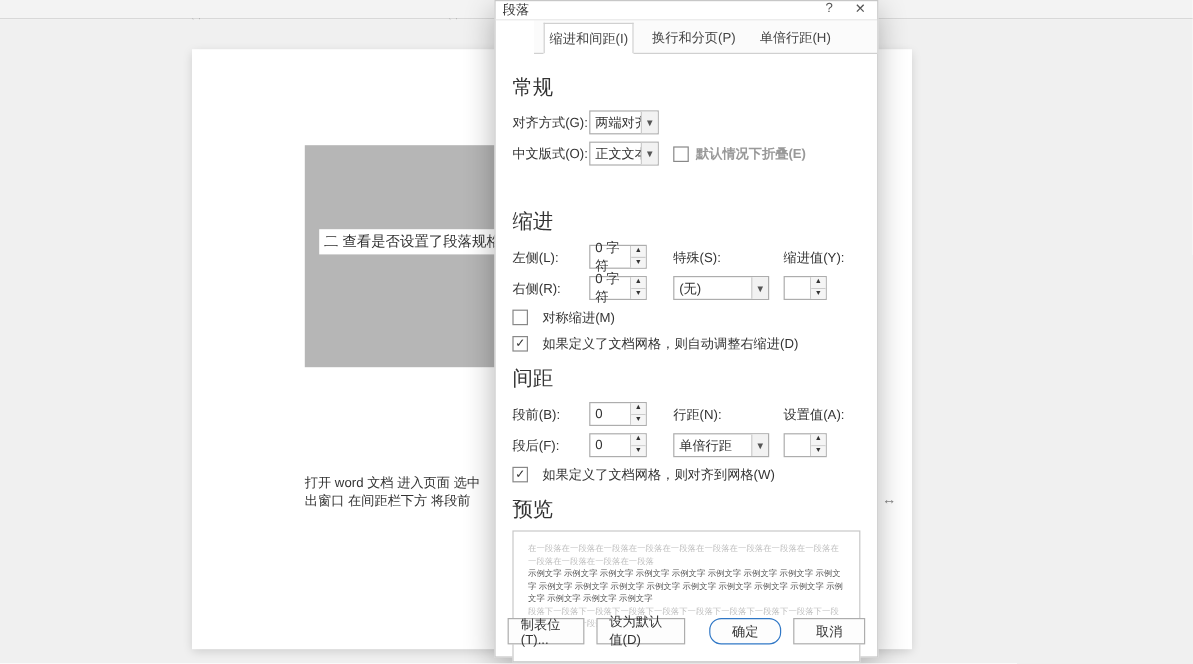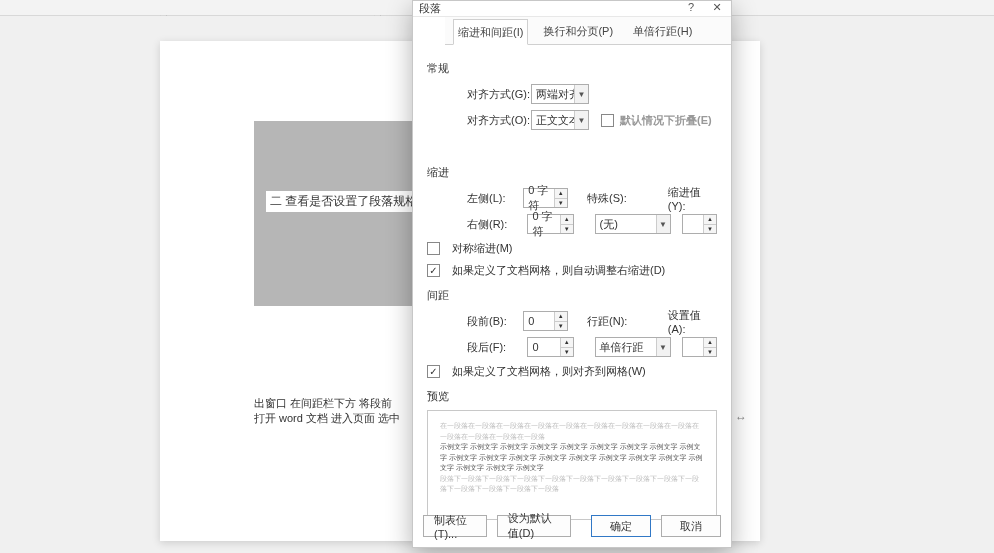--- a/index.html
+++ b/index.html
@@ -17,38 +17,38 @@
     .resize-mark { position: absolute; left: 735px; top: 393px; width: 12px; height: 12px; font-size: 12px; color: #888; }
     
     .dialog { position: absolute; left: 412px; top: 0; width: 320px; height: 548px; background: #fff; border: 1px solid #c7c7c7; box-shadow: 0 8px 24px rgba(0,0,0,.3); }
     .dlg-title { height: 16px; border-bottom: 1px solid #e8e8e8; display: flex; align-items: center; padding: 0 6px; font-size: 11px; position: relative; }
     .dlg-title .helpbtn { position: absolute; right: 30px; top: 0; width: 20px; text-align: center; color: #555; }
     .dlg-title .closebtn { position: absolute; right: 4px; top: 0; width: 20px; text-align: center; color: #555; }
     .tabbar { height: 28px; border-bottom: 1px solid #d0d0d0; display: flex; align-items: center; padding: 0 8px; font-size: 11px; gap: 10px; background: #fbfbfb; margin-left: 32px; }
     .tab { padding: 5px 4px 4px 4px; color: #444; border: 1px solid transparent; }
     .tab.active { border: 1px solid #d0d0d0; border-bottom: 1px solid #fff; background: #fff; position: relative; top: 1px; }
     .dlg-body { padding: 8px 14px 6px 14px; font-size: 11px; color: #333; }
-    .section-title { margin: 8px 0 6px 0; font-size: 11px; color: #333; }
-    .row { display: flex; align-items: center; height: 24px; margin-bottom: 2px; margin-left: 40px; }
+    .section-title { margin: 8px 0 6px 0; font-size: 17px; color: #333; }
+    .row { display: flex; align-items: center; height: 24px; margin-bottom: 2px; }
     .lbl { width: 64px; }
     .combo, .numinput, .txtinput { height: 20px; border: 1px solid #adadad; background: #fff; font-size: 11px; padding: 0 4px; display: inline-flex; align-items: center; position: relative; }
     .combo { width: 58px; }
     .combo.wide { width: 80px; }
     .combo .dd { position: absolute; right: 0; top: 0; width: 14px; height: 100%; border-left: 1px solid #ccc; display:flex; align-items:center; justify-content:center; font-size:8px; color:#555; background:#f2f2f2; }
     .numinput { width: 48px; padding-right: 14px; }
     .spin { position: absolute; right: 0; top: 0; width: 13px; height: 100%; border-left: 1px solid #ccc; display:flex; flex-direction:column; }
     .spin span { flex:1; display:flex; align-items:center; justify-content:center; font-size:6px; background:#f5f5f5; }
     .spin span:first-child { border-bottom:1px solid #ccc; }
     .cb-row { display: flex; align-items: center; height: 20px; margin: 2px 0 2px 0; gap: 12px; }
     .cb { width: 13px; height: 13px; border: 1px solid #888; background: #fff; display: inline-flex; align-items:center; justify-content:center; font-size:10px; color:#333; }
     .preview-box { margin-top:4px; width:100%; height:110px; border:1px solid #c8c8c8; background:#fff; padding:10px 12px; font-size:7px; color:#bdbdbd; line-height:1.5; overflow:hidden; }
     .preview-box .sample-b { color:#555; font-size:7px; }
     .btn-row { position:absolute; bottom:8px; left:0; right:0; height:26px; display:flex; align-items:center; padding:0 10px; gap:10px; }
     .btn { height:22px; border:1px solid #adadad; background:#fdfdfd; padding:0 10px; font-size:11px; display:inline-flex; align-items:center; justify-content:center; min-width:60px; }
-    .btn.primary { border-color:#3178c6; }
+    .btn.primary { border-color:#3178c6;border-radius:10px; }
     .btn-row .spacer { flex:1; }
     
     .arrow { position:absolute; width:2px; background:#ff0000; transform-origin: top left; }
     .arrow::after { content:""; position:absolute; left:-5px; bottom:-2px; width:0; height:0; border-left:6px solid transparent; border-right:6px solid transparent; border-top:12px solid #ff0000; }
     .arr1 { left:570px; top:240px; height:46px; transform: rotate(-45deg); }
     .arr2 { left:672px; top:228px; height:78px; transform: rotate(62deg); }
     .arr3 { left:575px; top:382px; height:170px; transform: rotate(-18deg); }
     .col-sp { width: 12px; }
     .col-sp2 { width: 6px; }
     .lbl2 { width: 54px; }
@@ -68,22 +68,22 @@
     <span class="launcher">⇲</span>
   </div>
   <div class="ribbon-group" style="flex:1;"></div>
 </div>
 
 <div class="doc-bg">
   <div class="page"></div>
   <div class="sel-box1"></div>
   <div class="sel-text1">二 查看是否设置了段落规格</div>
   <div class="sel-box2">
+    <div>打开 word 文档   进入页面   选中</div>
     <div>出窗口   在间距栏下方   将段前</div>
-    <div>打开 word 文档   进入页面   选中</div>
   </div>
   <div class="resize-mark">↔</div>
 </div>
 
 <div class="arrow arr1"></div>
 <div class="arrow arr2"></div>
 <div class="arrow arr3"></div>
 
 <div class="dialog">
   <div class="dlg-title">
@@ -104,21 +104,21 @@
 
     <div class="row">
       <span class="lbl">对齐方式(G):</span>
       <div class="combo">
         <span>两端对齐</span>
         <span class="dd">▼</span>
       </div>
     </div>
 
     <div class="row">
-      <span class="lbl">对齐方式(O):</span>
+      <span class="lbl">中文版式(O):</span>
       <div class="combo">
         <span>正文文本</span>
         <span class="dd">▼</span>
       </div>
       <span class="col-sp"></span>
       <span class="cb"></span>
       <span class="col-sp2"></span>
       <span style="color:#999;font-weight:bold;">默认情况下折叠(E)</span>
     </div>
 

